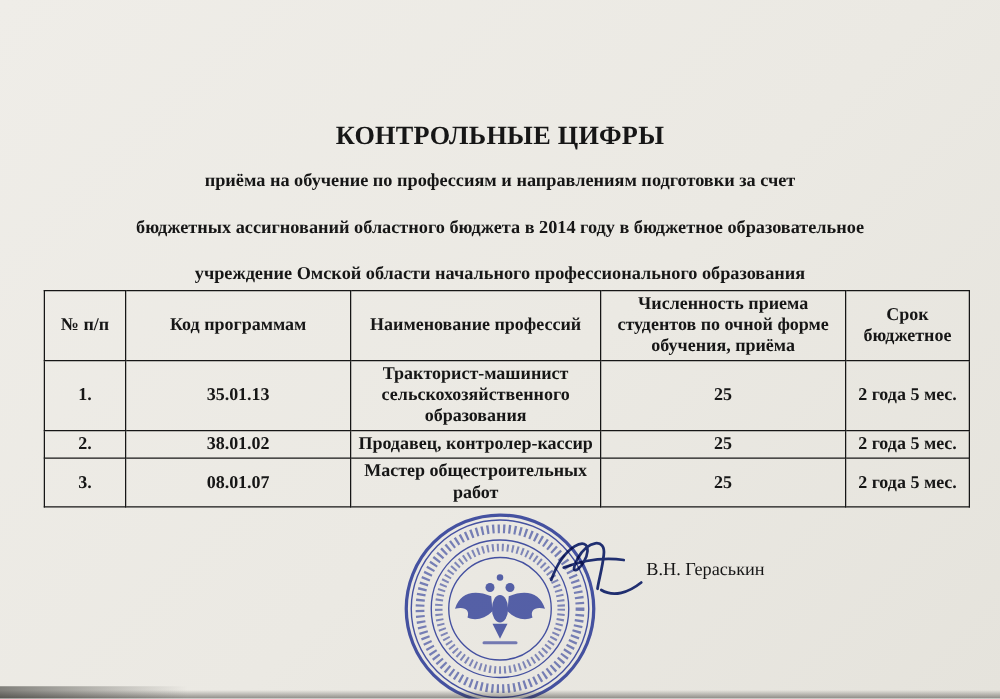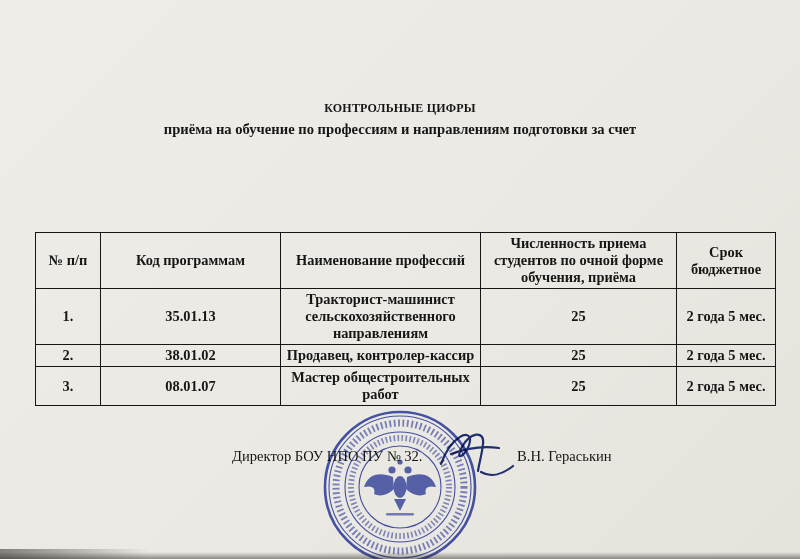--- a/index.html
+++ b/index.html
@@ -22,22 +22,22 @@
     pointer-events:none;
   }
   .ref-note{
     position:absolute;left:516px;top:31px;width:274px;
     font-size:14.3px;line-height:20px;font-weight:400;
   }
   .heading{
     position:absolute;left:0;top:98px;width:800px;
     text-align:center;font-weight:700;
   }
-  .heading .title{font-size:12px;line-height:21px;letter-spacing:.2px;}
-  .heading .sub{font-size:14.6px;line-height:20.8px;}
+  .heading .title{font-size:21px;line-height:21px;letter-spacing:.2px;}
+  .heading .sub{font-size:14.6px;line-height:20.8px;margin-top:16px;}
   table.ctable{
     position:absolute;left:35px;top:232px;width:740px;
     border-collapse:collapse;table-layout:fixed;
     font-size:14.4px;font-weight:700;
   }
   .ctable th,.ctable td{
     border:1.7px solid #161616;
     padding:2px 4px;
     vertical-align:middle;
     text-align:center;
@@ -60,20 +60,22 @@
 </style>
 </head>
 <body>
 
 <div class="page">
 
 
   <div class="heading">
     <div class="title">КОНТРОЛЬНЫЕ ЦИФРЫ</div>
     <div class="sub">приёма на обучение по профессиям и направлениям подготовки за счет</div>
+    <div class="sub">бюджетных ассигнований областного бюджета  в 2014 году в бюджетное образовательное</div>
+    <div class="sub">учреждение Омской области начального профессионального образования</div>
   </div>
 
   <table class="ctable">
     <colgroup>
       <col style="width:65px">
         <col style="width:180px">
         <col style="width:200px">
         <col style="width:196px">
         <col style="width:99px">
     </colgroup>
@@ -83,42 +85,41 @@
         <th>Код программам</th>
         <th>Наименование профессий</th>
         <th>Численность приема студентов по очной форме обучения, приёма</th>
         <th>Срок бюджетное</th>
       </tr>
     </thead>
     <tbody>
       <tr class="row-1">
         <td class="cell-num">1.</td>
         <td>35.01.13</td>
-        <td>Тракторист-машинист сельскохозяйственного направлениям</td>
+        <td>Тракторист-машинист сельскохозяйственного образования</td>
         <td>25</td>
         <td class="va-b">2 года 5 мес.</td>
       </tr>
       <tr class="row-2">
         <td class="cell-num">2.</td>
         <td>38.01.02</td>
         <td>Продавец, контролер-кассир</td>
         <td>25</td>
         <td>2 года 5 мес.</td>
       </tr>
       <tr class="row-3">
         <td class="cell-num va-t">3.</td>
         <td class="va-t">08.01.07</td>
         <td>Мастер общестроительных работ</td>
         <td class="va-t">25</td>
         <td class="va-t">2 года 5 мес.</td>
       </tr>
     </tbody>
   </table>
 
-  <div class="signoff-role">Директор БОУ НПО ПУ № 32.</div>
   <div class="signoff-name">В.Н. Гераськин</div>
 
   <svg class="signature-svg" width="86" height="58" viewBox="0 0 86 58">
     <g fill="none" stroke="#23337f" stroke-width="2.2" stroke-linecap="round">
       <path d="M8,40 C18,12 38,4 37,17 C36,29 20,41 29,23 C37,8 52,6 50,20 C49,30 46,40 45,47"></path>
       <path d="M18,30 C34,24 52,22 66,24"></path>
       <path d="M48,48 C58,54 70,50 80,42"></path>
     </g>
   </svg>
 

